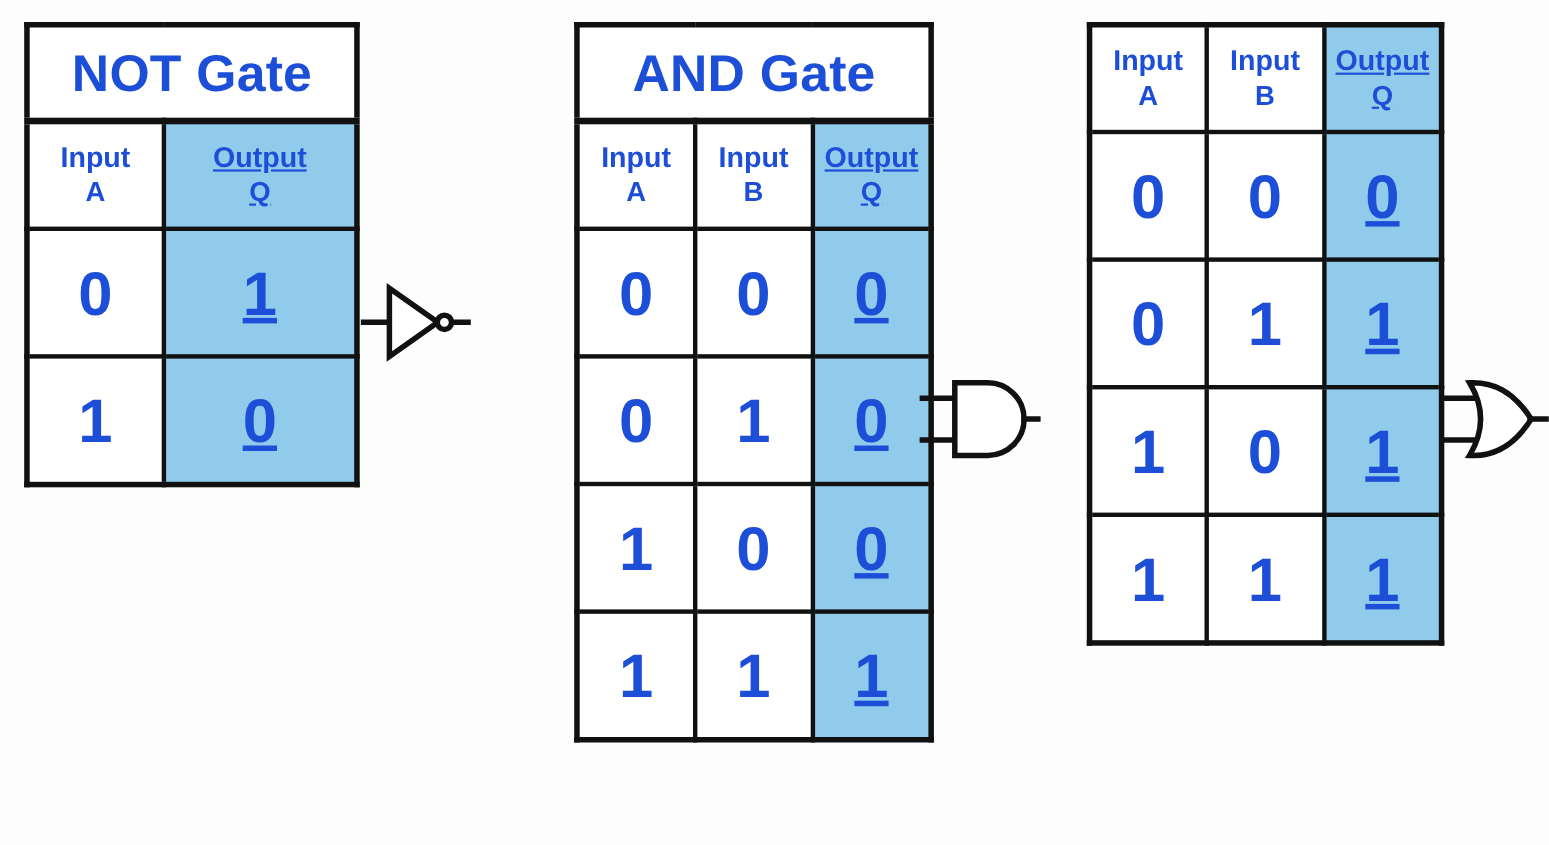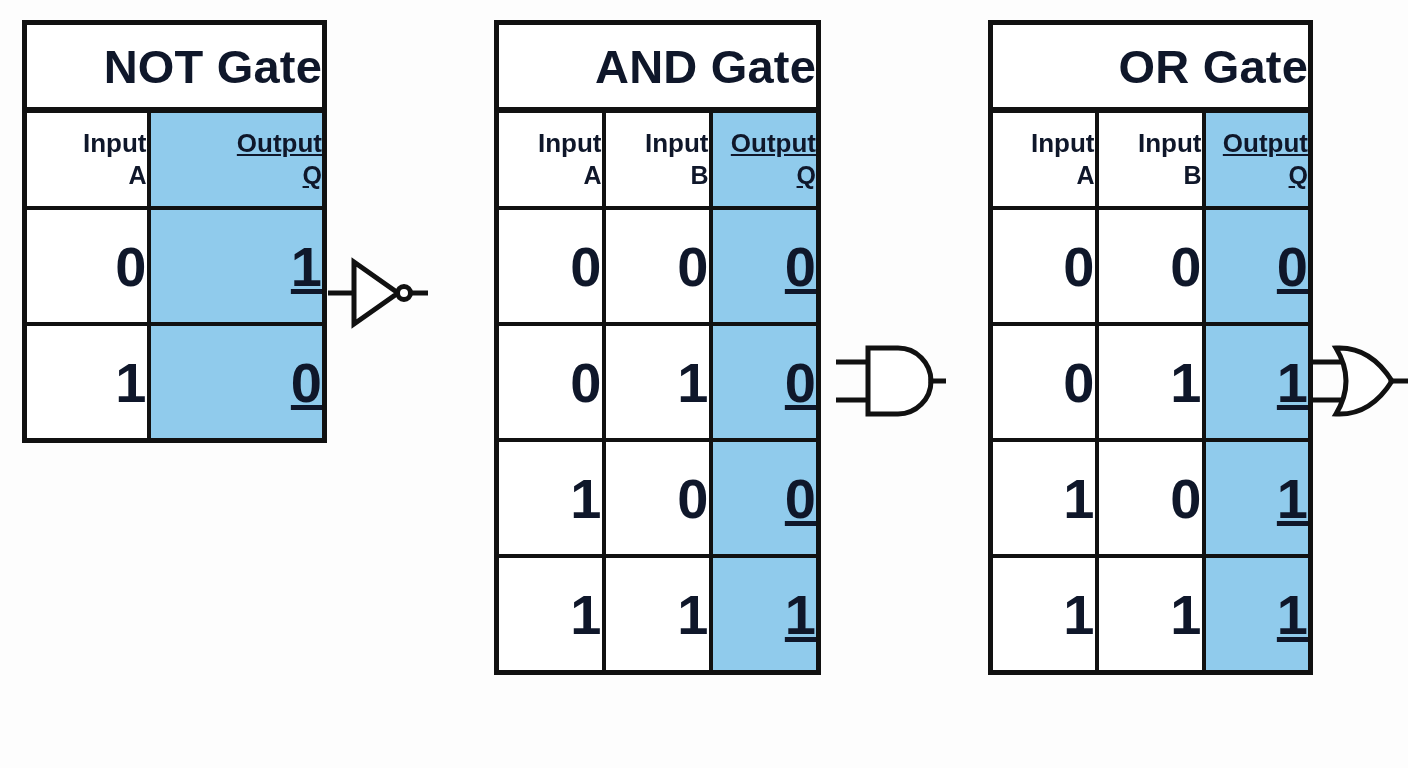--- a/index.html
+++ b/index.html
@@ -30,24 +30,24 @@
 
   .truth-table {
     border-collapse: collapse;
     border-spacing: 0;
     table-layout: fixed;
     background: #ffffff;
     border: 5px solid #111111;
   }
   .truth-table td {
     border: 4px solid #111111;
-    text-align: right;
+    text-align: center;
     vertical-align: middle;
     padding: 0;
-    color: #0f172a;
+    color: #1d4ed8;
     background: #ffffff;
   }
 
   
   .tt-title {
     font-size: 47px;
     font-weight: bold;
     height: 82px;
     letter-spacing: 0.2px;
     border-left: none !important;
@@ -139,21 +139,21 @@
 
   <div class="gate-symbol" style="left:328px; top:252px;">
     <svg width="100" height="82" viewBox="0 0 100 82">
       <line class="sym-stroke" x1="2" y1="41" x2="26" y2="41"></line>
       <polygon class="sym-fill-white" points="26,10 26,72 70,41"></polygon>
       <circle class="sym-fill-white" cx="76" cy="41" r="6.5"></circle>
       <line class="sym-stroke" x1="83" y1="41" x2="98" y2="41"></line>
     </svg>
   </div>
 
-  <div class="gate-block" style="left:494px; top:20px;">
+  <div class="gate-block" style="left:522px; top:20px;">
     <table class="truth-table" style="width:322px;">
       <colgroup>
           <col style="width:107px">
           <col style="width:107px">
           <col style="width:108px">
         </colgroup>
       <tbody>
         <tr>
           <td class="tt-title" colspan="3">AND Gate</td>
         </tr>
@@ -206,23 +206,20 @@
 
   <div class="gate-block" style="left:988px; top:20px;">
     <table class="truth-table" style="width:320px;">
       <colgroup>
           <col style="width:106px">
           <col style="width:107px">
           <col style="width:107px">
         </colgroup>
       <tbody>
         <tr>
-          <td class="tt-title" colspan="3">OR Gate</td>
-        </tr>
-        <tr>
           <td class="tt-head col-edge-none">
             <span class="hl1">Input</span>
             <span class="hl2">A</span>
           </td>
           <td class="tt-head">
             <span class="hl1">Input</span>
             <span class="hl2">B</span>
           </td>
           <td class="tt-head hl-blue col-edge-none-r">
             <span class="hl1">Output</span>

